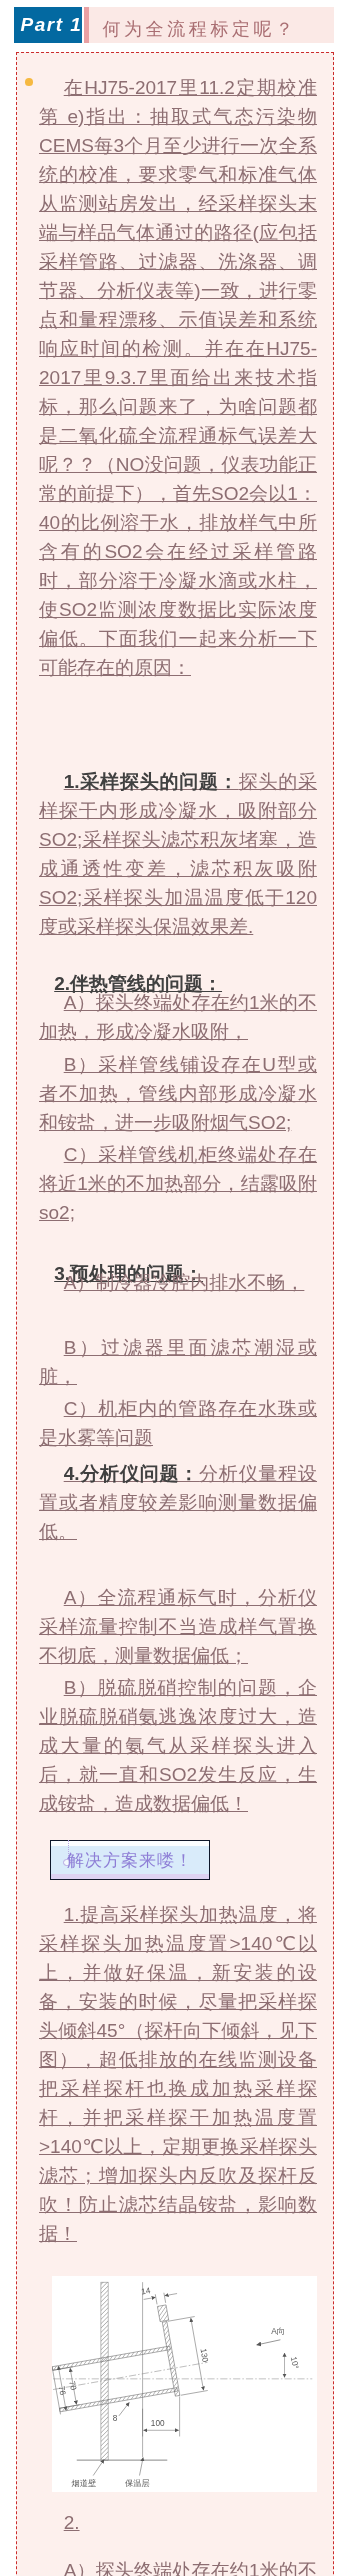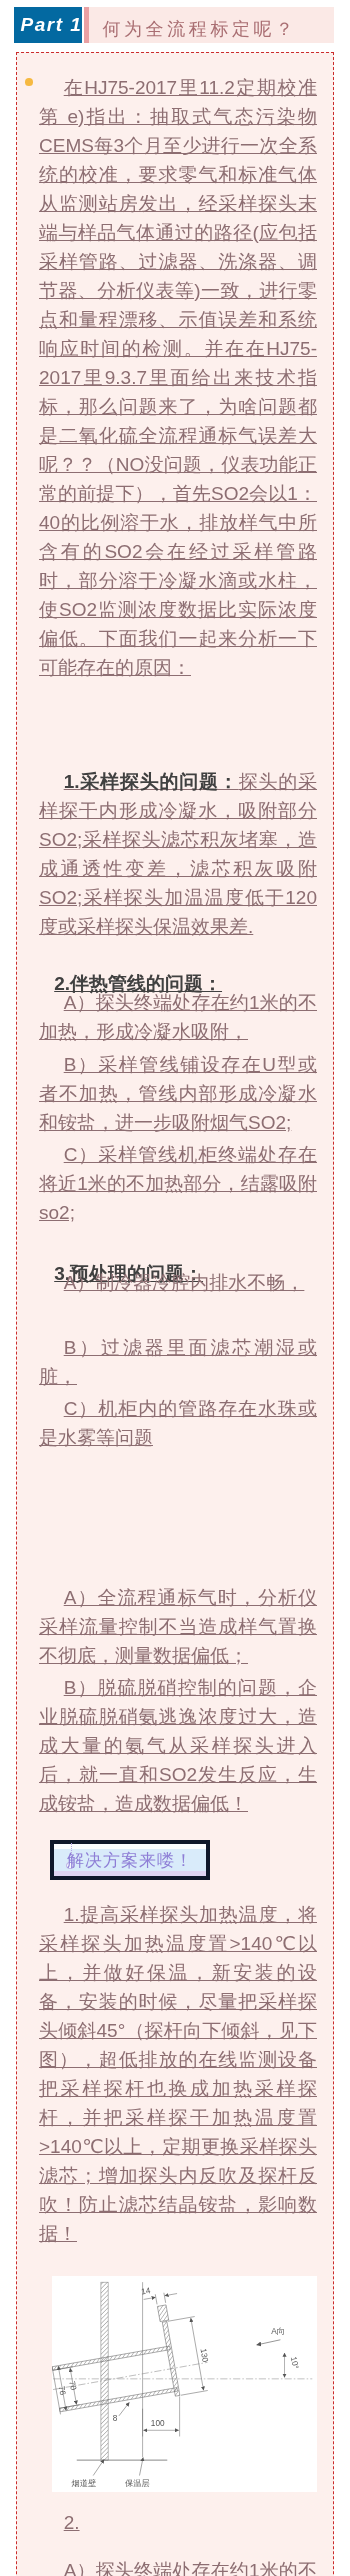--- a/index.html
+++ b/index.html
@@ -25,21 +25,21 @@
        text-align:justify;text-decoration:underline; }
   .ind { text-indent:1.3em; }
   .hind { text-indent:0.8em;margin-top:24px; }
   .h-pink { color:#404040; font-weight:bold; }
 
   .bullet { position:absolute; left:25px; top:78px; width:7.7px; height:7.7px; border-radius:50%;
             background:#f6b941; }
 
   
   .banner { position:absolute; left:50px; top:1840px; width:160px; height:40px;
-            background:#d9ebfa; border:4px solid #0f172a; }
+            background:#d9ebfa; border:1px solid #0f172a; }
   .banner-top { position:absolute; left:0; top:0; right:0; height:5.2px; background:#fbfdff; }
   .banner-bottom { position:absolute; left:0; bottom:0; right:0; height:4.6px; background:#ded3f2; }
   .banner-label { position:absolute; left:0; right:0; top:5.2px; bottom:4.6px; display:flex;
                   align-items:center; justify-content:center; color:#8e7ed6; font-size:17px; letter-spacing:1px; }
   .banner-cord { position:absolute; left:16.5px; top:-1px; height:19.6px; width:0; border-left:1.5px dotted #b7a7e2; }
   .banner-ring { position:absolute; left:12.4px; top:17.5px; width:7.2px; height:7.2px; border:1.5px solid #b7a7e2;
                  border-radius:50%; background:#f3f9fe; }
 
   
   .diagram { position:absolute; left:52px; top:2276px; width:265px; height:216px; background:#ffffff; }
@@ -70,20 +70,21 @@
   <p class="t h-pink hind" style="top:945px">2.伴热管线的问题：</p>
   <p class="t ind" style="top:988px">A）探头终端处存在约1米的不加热，形成冷凝水吸附，</p>
   <p class="t ind" style="top:1050px">B）采样管线铺设存在U型或者不加热，管线内部形成冷凝水和铵盐，进一步吸附烟气SO2;</p>
   <p class="t ind" style="top:1140px">C）采样管线机柜终端处存在将近1米的不加热部分，结露吸附so2;</p>
 
   <p class="t h-pink hind" style="top:1235px">3.预处理的问题：</p>
   <p class="t ind" style="top:1268px">A）制冷器冷腔内排水不畅，</p>
   <p class="t ind" style="top:1333px">B）过滤器里面滤芯潮湿或脏，</p>
   <p class="t ind" style="top:1394px">C）机柜内的管路存在水珠或是水雾等问题</p>
 
+  <p class="t ind" style="top:1459px"><span class="h-pink">4.分析仪问题：</span><span>分析仪量程设置或者精度较差影响测量数据偏低。</span></p>
 
   <p class="t ind" style="top:1583px">A）全流程通标气时，分析仪采样流量控制不当造成样气置换不彻底，测量数据偏低；</p>
   <p class="t ind" style="top:1673px">B）脱硫脱硝控制的问题，企业脱硫脱硝氨逃逸浓度过大，造成大量的氨气从采样探头进入后，就一直和SO2发生反应，生成铵盐，造成数据偏低！</p>
 
   <div class="banner">
     <div class="banner-top"></div>
     <div class="banner-bottom"></div>
     <div class="banner-cord"></div>
     <div class="banner-ring"></div>
     <div class="banner-label">解决方案来喽！</div>

